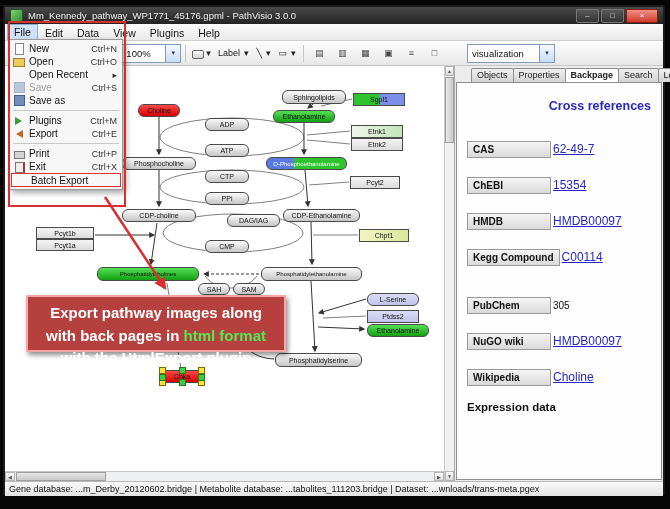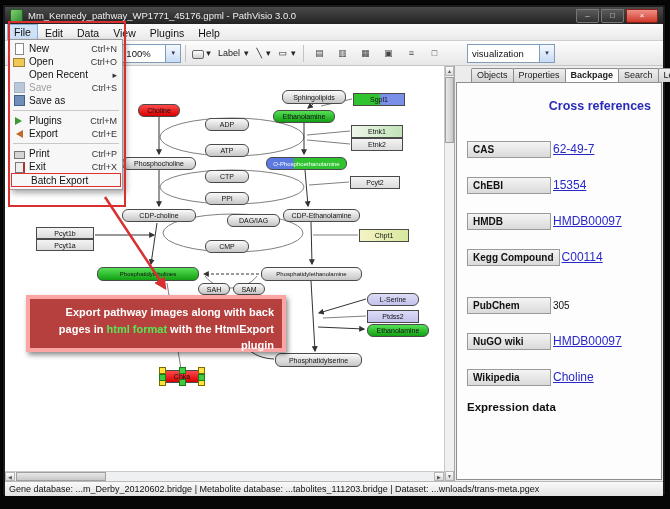--- a/index.html
+++ b/index.html
@@ -47,21 +47,21 @@
   .f-blue-green{background:linear-gradient(90deg,#5b79e0 0,#5b79e0 32%,#2fc42f 36%);color:#fff;}
   .f-green-blue{background:linear-gradient(90deg,#2fc42f 0,#2fc42f 50%,#7b8fe8 54%);}
   .f-pale{background:linear-gradient(180deg,#f4f4f4,#dcdcdc);}
   .f-pale-green{background:linear-gradient(90deg,#eef6ea,#c2e4b8);}
   .f-yellow{background:linear-gradient(90deg,#f4f4c2,#d8e89e);}
   .f-lavender{background:linear-gradient(180deg,#dcdcf6,#c2c2ec);}
   .h{position:absolute;width:5px;height:5px;border:1px solid #7a6a00;background:#ffe23a;z-index:4;}
   .h.tl{left:-4px;top:-4px}.h.tr{right:-4px;top:-4px}.h.bl{left:-4px;bottom:-4px}.h.br{right:-4px;bottom:-4px}
   .h.edge{background:#3ecc3e;border-color:#1c7a1c;}
   .h.t{left:50%;margin-left:-3px;top:-4px}.h.b{left:50%;margin-left:-3px;bottom:-4px}.h.l{left:-4px;top:50%;margin-top:-3px}.h.r{right:-4px;top:50%;margin-top:-3px}
-  .callout{position:absolute;left:21px;top:229px;width:260px;height:57px;box-sizing:border-box;background:#b5403e;border:4px solid #fca5a5;box-shadow:2px 3px 5px rgba(0,0,0,.45);color:#fff;font-weight:bold;font-size:11px;line-height:1.5;text-align:right;padding:5px 8px;z-index:20;}
+  .callout{position:absolute;left:21px;top:229px;width:260px;height:57px;box-sizing:border-box;background:#b5403e;border:2px solid #fca5a5;box-shadow:2px 3px 5px rgba(0,0,0,.45);color:#fff;font-weight:bold;font-size:15px;line-height:1.5;text-align:center;padding:5px 8px;z-index:20;}
   .callout .hl{color:#55e855;}
   
   .vscroll{width:10px;background:#eef0f2;border-left:1px solid #c9c9c9;display:flex;flex-direction:column;box-sizing:border-box;}
   .sbtn{height:10px;font-size:5px;color:#555;display:flex;align-items:center;justify-content:center;background:linear-gradient(#fdfdfd,#d9d9d9);border:1px solid #b5b5b5;box-sizing:border-box;}
   .vthumb{height:66px;margin:1px 0;background:linear-gradient(90deg,#e8e8e8,#c9c9c9);border:1px solid #9f9f9f;box-sizing:border-box;}
   .hscroll{position:absolute;left:0;bottom:0;width:439px;height:10px;background:#eef0f2;border-top:1px solid #c9c9c9;display:flex;box-sizing:border-box;z-index:25;}
   .hscroll .sbtn{width:10px;height:9px;}
   .hthumb{width:90px;margin:0 1px;background:linear-gradient(180deg,#e8e8e8,#c9c9c9);border:1px solid #9f9f9f;box-sizing:border-box;}
   
   .sidepanel{width:209px;display:flex;flex-direction:column;background:#ececec;border-left:1px solid #a8a8a8;box-sizing:border-box;}

